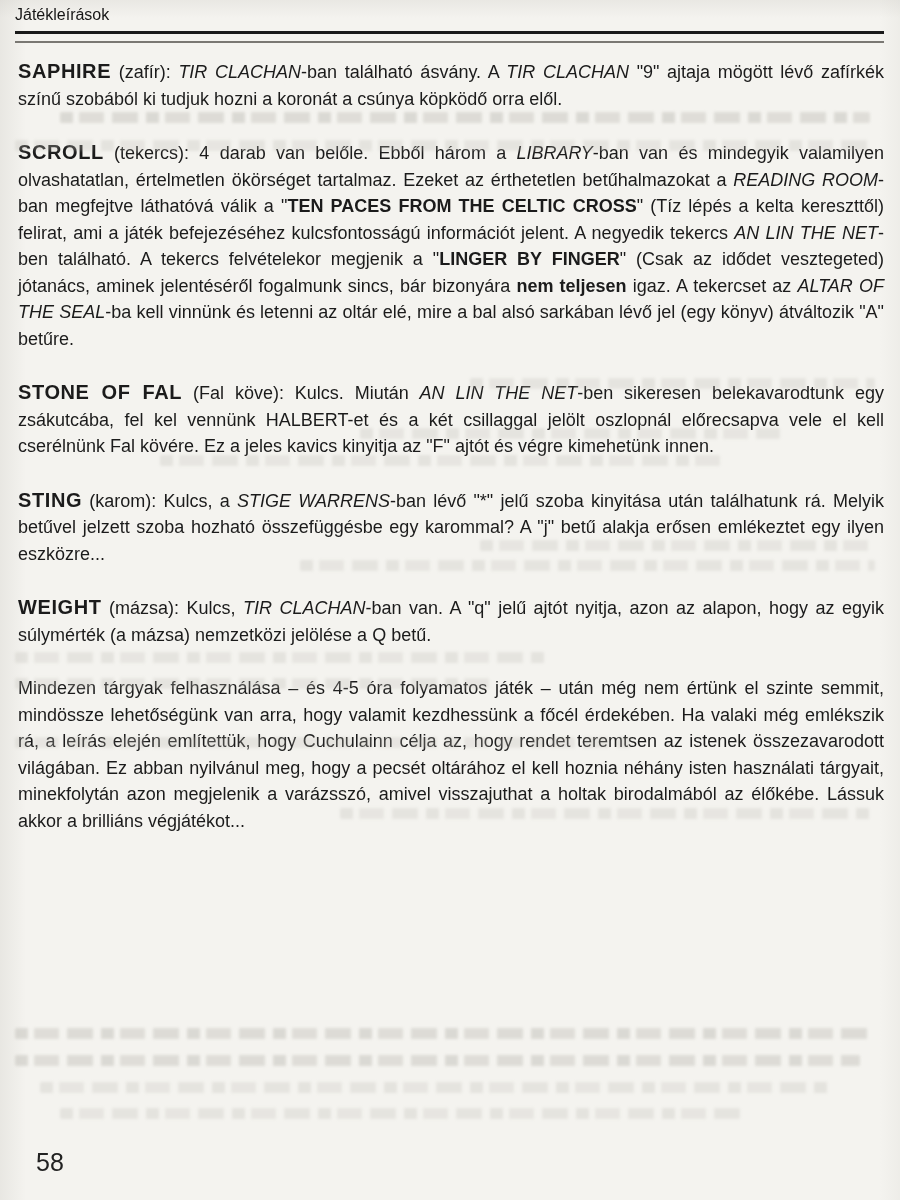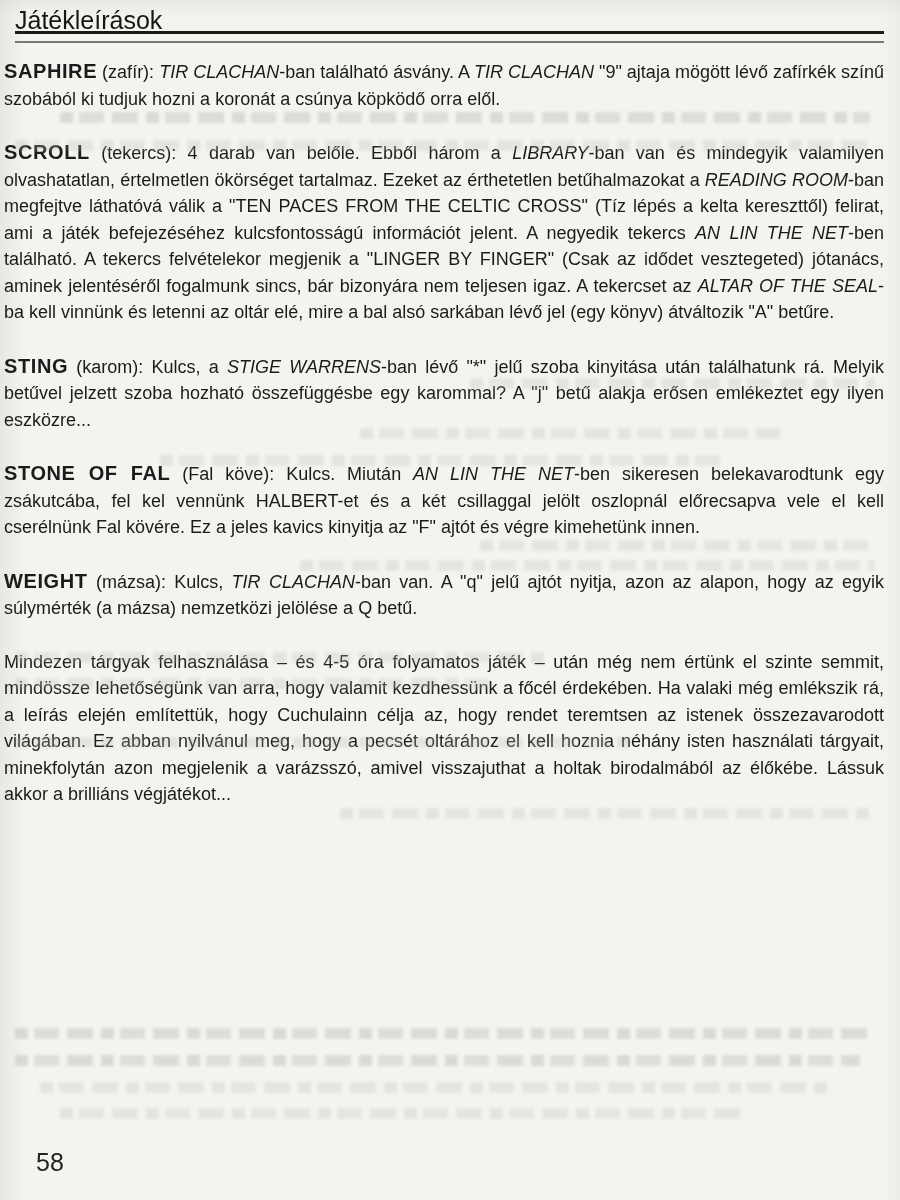--- a/index.html
+++ b/index.html
@@ -14,38 +14,38 @@
     position: absolute; inset: 0;
     background:
       linear-gradient(180deg, rgba(200,198,192,0.25) 0, rgba(200,198,192,0) 18px),
       linear-gradient(90deg, rgba(205,203,197,0.30) 0, rgba(205,203,197,0) 26px),
       linear-gradient(270deg, rgba(210,208,202,0.18) 0, rgba(210,208,202,0) 20px),
       #f4f3ef;
   }
   .header {
     position: absolute; left: 15px; right: 16px; top: 6px;
     display: flex; justify-content: space-between; align-items: baseline;
-    font-size: 25px; color: #161616;
+    font-size: 16px; color: #161616;
   }
   .hdr-right { white-space: pre; }
   .rule {
     position: absolute; left: 15px; right: 16px; top: 31px;
     height: 7px;
     border-top: 3px solid #1a1a1a;
     border-bottom: 2px solid #7a7873;
   }
   .content {
-    position: absolute; left: 4px; right: 16px; top: 58px;
+    position: absolute; left: 18px; right: 16px; top: 58px;
     color: #1b1b1b;
     font-size: 18px; line-height: 26.5px;
     text-align: justify;
   }
   .content p { margin: 0 0 27px 0; }
   .seg-h { font-weight: bold; font-size: 20px; letter-spacing: 0.6px; }
-  .seg-b { font-weight: normal; margin-top: 7px; }
+  .seg-b { font-weight: bold; margin-top: 7px; }
   .seg-i { font-style: italic; }
   .pagenum {
     position: absolute; left: 16px; top: 1148px;
     font-size: 25px; color: #222; margin-left: 20px;
   }
   
   .ghost {
     position: absolute; height: 11px;
     background: repeating-linear-gradient(90deg,
       #b8b6af 0 13px, rgba(0,0,0,0) 13px 19px,
@@ -63,22 +63,22 @@
 <div class="page">
 
   <div class="header">
     <span>Játékleírások</span>
   </div>
   <div class="rule"></div>
 
   <div class="content">
     <p><span class="seg-h">SAPHIRE</span><span> (zafír): </span><span class="seg-i">TIR CLACHAN</span><span>-ban található ásvány. A </span><span class="seg-i">TIR CLACHAN</span><span> "9" ajtaja mögött lévő zafírkék színű szobából ki tudjuk hozni a koronát a csúnya köpködő orra elől.</span></p>
     <p><span class="seg-h">SCROLL</span><span> (tekercs): 4 darab van belőle. Ebből három a </span><span class="seg-i">LIBRARY</span><span>-ban van és mindegyik valamilyen olvashatatlan, értelmetlen ökörséget tartalmaz. Ezeket az érthetetlen betűhalmazokat a </span><span class="seg-i">READING ROOM</span><span>-ban megfejtve láthatóvá válik a "</span><span class="seg-b">TEN PACES FROM THE CELTIC CROSS</span><span>" (Tíz lépés a kelta kereszttől) felirat, ami a játék befejezéséhez kulcsfontosságú információt jelent. A negyedik tekercs </span><span class="seg-i">AN LIN THE NET</span><span>-ben található. A tekercs felvételekor megjenik a "</span><span class="seg-b">LINGER BY FINGER</span><span>" (Csak az idődet vesztegeted) jótanács, aminek jelentéséről fogalmunk sincs, bár bizonyára </span><span class="seg-b">nem teljesen</span><span> igaz. A tekercset az </span><span class="seg-i">ALTAR OF THE SEAL</span><span>-ba kell vinnünk és letenni az oltár elé, mire a bal alsó sarkában lévő jel (egy könyv) átváltozik "A" betűre.</span></p>
+    <p><span class="seg-h">STONE OF FAL</span><span> (Fal köve): Kulcs. Miután </span><span class="seg-i">AN LIN THE NET</span><span>-ben sikeresen belekavarodtunk egy zsákutcába, fel kel vennünk HALBERT-et és a két csillaggal jelölt oszlopnál előrecsapva vele el kell cserélnünk Fal kövére. Ez a jeles kavics kinyitja az "F" ajtót és végre kimehetünk innen.</span></p>
     <p><span class="seg-h">STING</span><span> (karom): Kulcs, a </span><span class="seg-i">STIGE WARRENS</span><span>-ban lévő "*" jelű szoba kinyitása után találhatunk rá. Melyik betűvel jelzett szoba hozható összefüggésbe egy karommal? A "j" betű alakja erősen emlékeztet egy ilyen eszközre...</span></p>
-    <p><span class="seg-h">STONE OF FAL</span><span> (Fal köve): Kulcs. Miután </span><span class="seg-i">AN LIN THE NET</span><span>-ben sikeresen belekavarodtunk egy zsákutcába, fel kel vennünk HALBERT-et és a két csillaggal jelölt oszlopnál előrecsapva vele el kell cserélnünk Fal kövére. Ez a jeles kavics kinyitja az "F" ajtót és végre kimehetünk innen.</span></p>
     <p><span class="seg-h">WEIGHT</span><span> (mázsa): Kulcs, </span><span class="seg-i">TIR CLACHAN</span><span>-ban van. A "q" jelű ajtót nyitja, azon az alapon, hogy az egyik súlymérték (a mázsa) nemzetközi jelölése a Q betű.</span></p>
     <p><span>Mindezen tárgyak felhasználása – és 4-5 óra folyamatos játék – után még nem értünk el szinte semmit, mindössze lehetőségünk van arra, hogy valamit kezdhessünk a főcél érdekében. Ha valaki még emlékszik rá, a leírás elején említettük, hogy Cuchulainn célja az, hogy rendet teremtsen az istenek összezavarodott világában. Ez abban nyilvánul meg, hogy a pecsét oltárához el kell hoznia néhány isten használati tárgyait, minekfolytán azon megjelenik a varázsszó, amivel visszajuthat a holtak birodalmából az élőkébe. Lássuk akkor a brilliáns végjátékot...</span></p>
   </div>
 
   <div class="ghost" style="left:60px;  top:112px;  width:810px;"></div>
   <div class="ghost faint" style="left:15px;  top:140px;  width:860px;"></div>
   <div class="ghost faint" style="left:470px; top:378px;  width:405px;"></div>
   <div class="ghost faint" style="left:360px; top:428px;  width:420px;"></div>
   <div class="ghost faint" style="left:160px; top:455px;  width:560px;"></div>
   <div class="ghost faint" style="left:480px; top:540px;  width:395px;"></div>

